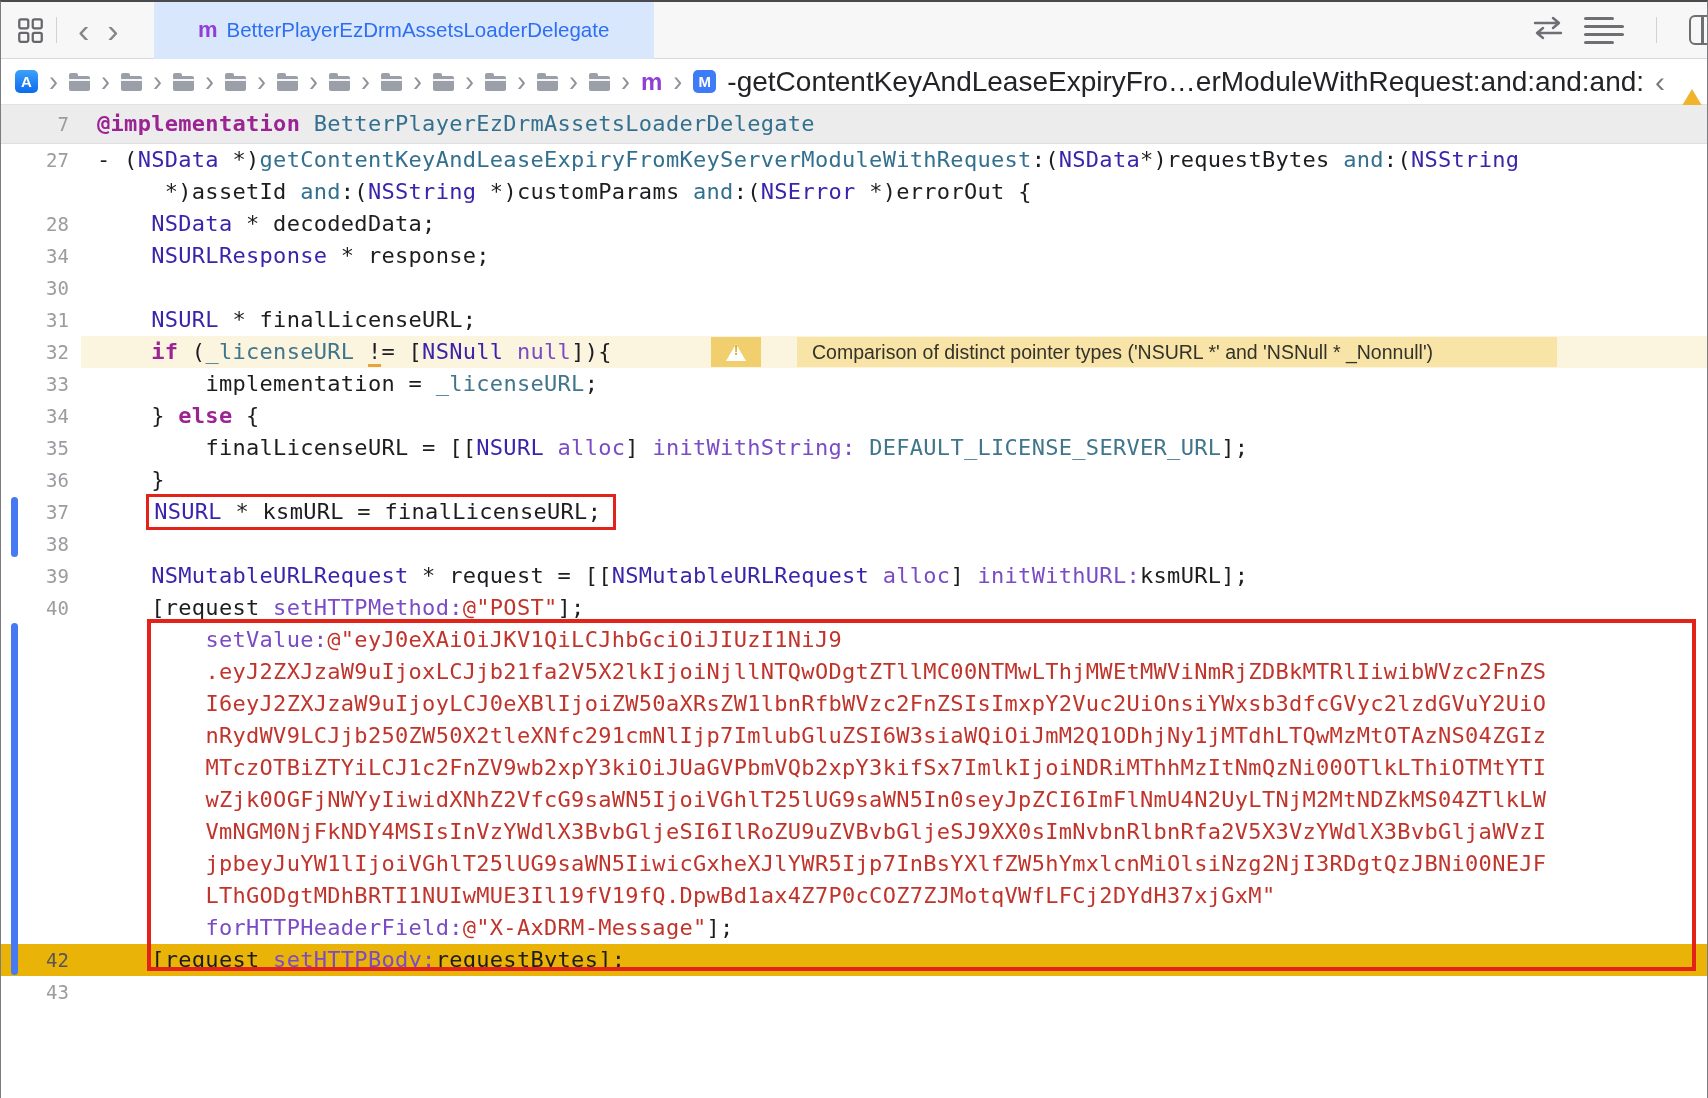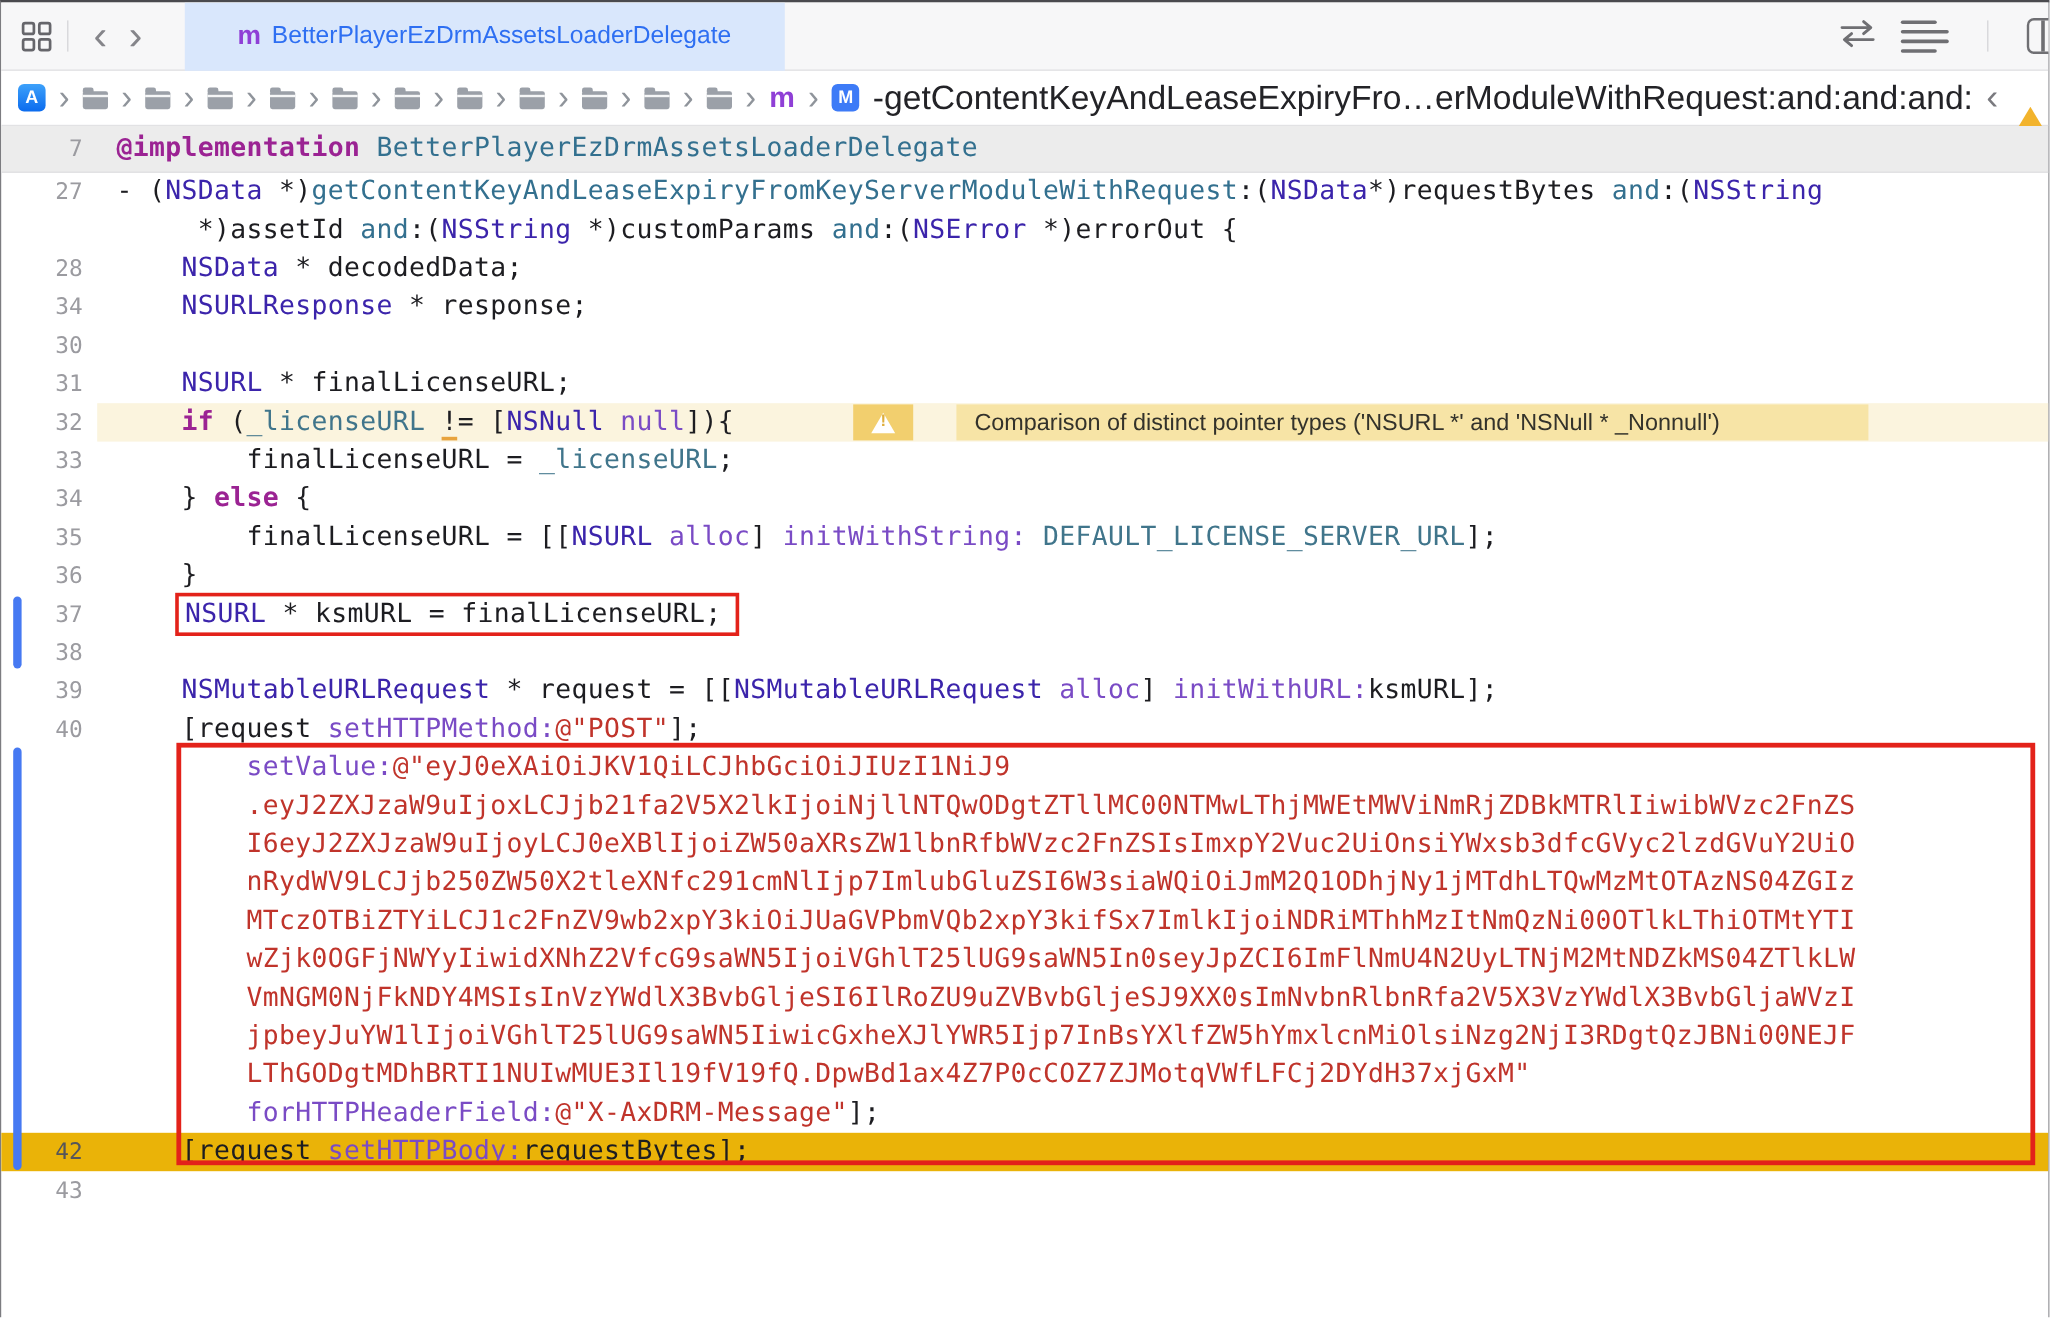--- a/index.html
+++ b/index.html
@@ -173,21 +173,21 @@
         <div class="row">
           <div class="gutter">31</div>
           <div class="codetext">    <span class="type">NSURL</span><span class="pl"> * finalLicenseURL;</span></div>
         </div>
         <div class="row warnrow">
           <div class="gutter">32</div>
           <div class="codetext">    <span class="kw">if</span><span class="pl"> (</span><span class="ivar">_licenseURL</span><span class="pl"> </span><span class="uwarn">!</span><span class="pl">= [</span><span class="type">NSNull</span><span class="pl"> </span><span class="meth2">null</span><span class="pl">]){</span><div class="warnbadge"><div class="wchip"><span class="wtri"></span><span class="wex">!</span></div><div class="wstrip">Comparison of distinct pointer types ('NSURL *' and 'NSNull * _Nonnull')</div></div></div>
         </div>
         <div class="row">
           <div class="gutter">33</div>
-          <div class="codetext">        <span class="pl">finalLicenseURL = </span><span class="ivar">_licenseURL</span><span class="pl">;</span></div>
+          <div class="codetext">        <span class="pl">implementation = </span><span class="ivar">_licenseURL</span><span class="pl">;</span></div>
         </div>
         <div class="row">
           <div class="gutter">34</div>
           <div class="codetext">    <span class="pl">} </span><span class="kw">else</span><span class="pl"> {</span></div>
         </div>
         <div class="row">
           <div class="gutter">35</div>
           <div class="codetext">        <span class="pl">finalLicenseURL = [[</span><span class="type">NSURL</span><span class="pl"> </span><span class="meth2">alloc</span><span class="pl">] </span><span class="meth2">initWithString:</span><span class="pl"> </span><span class="ivar">DEFAULT_LICENSE_SERVER_URL</span><span class="pl">];</span></div>
         </div>
         <div class="row">

